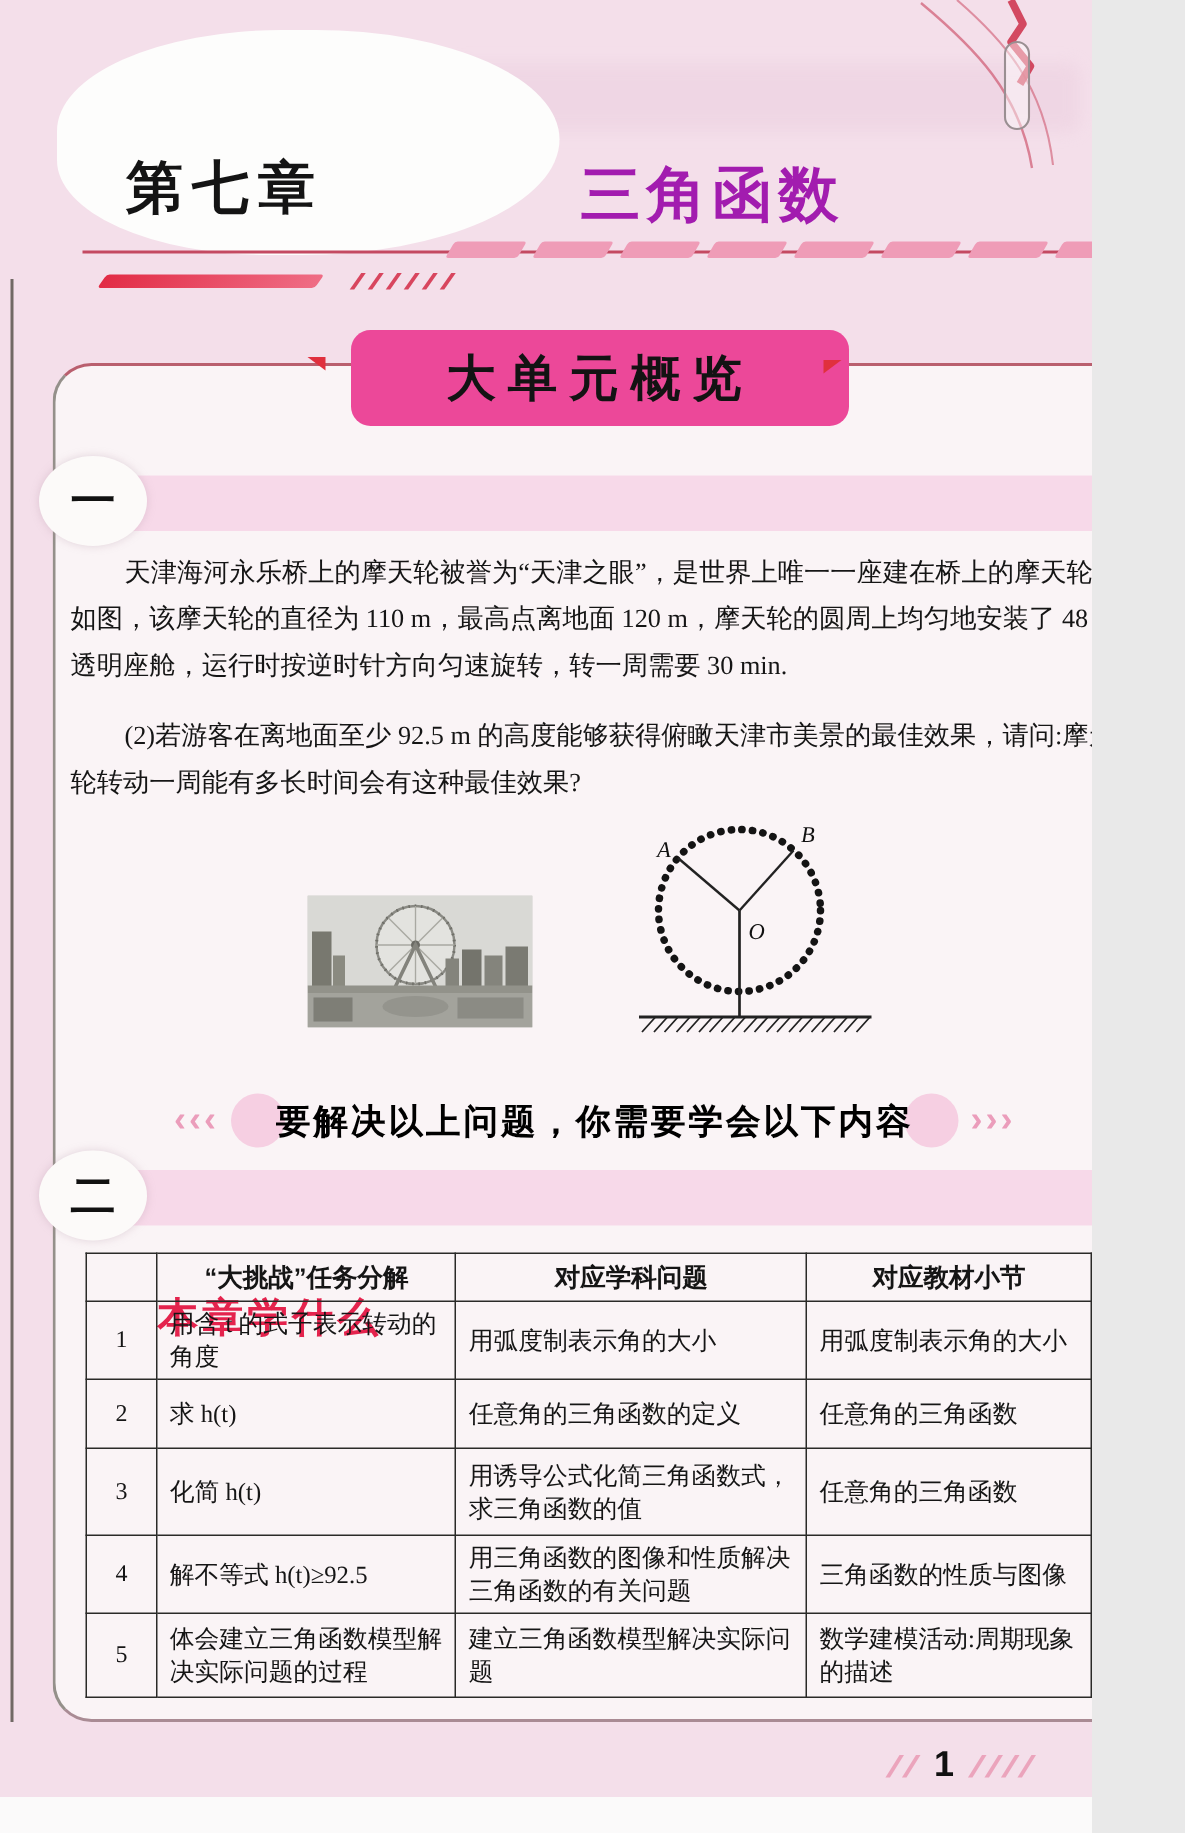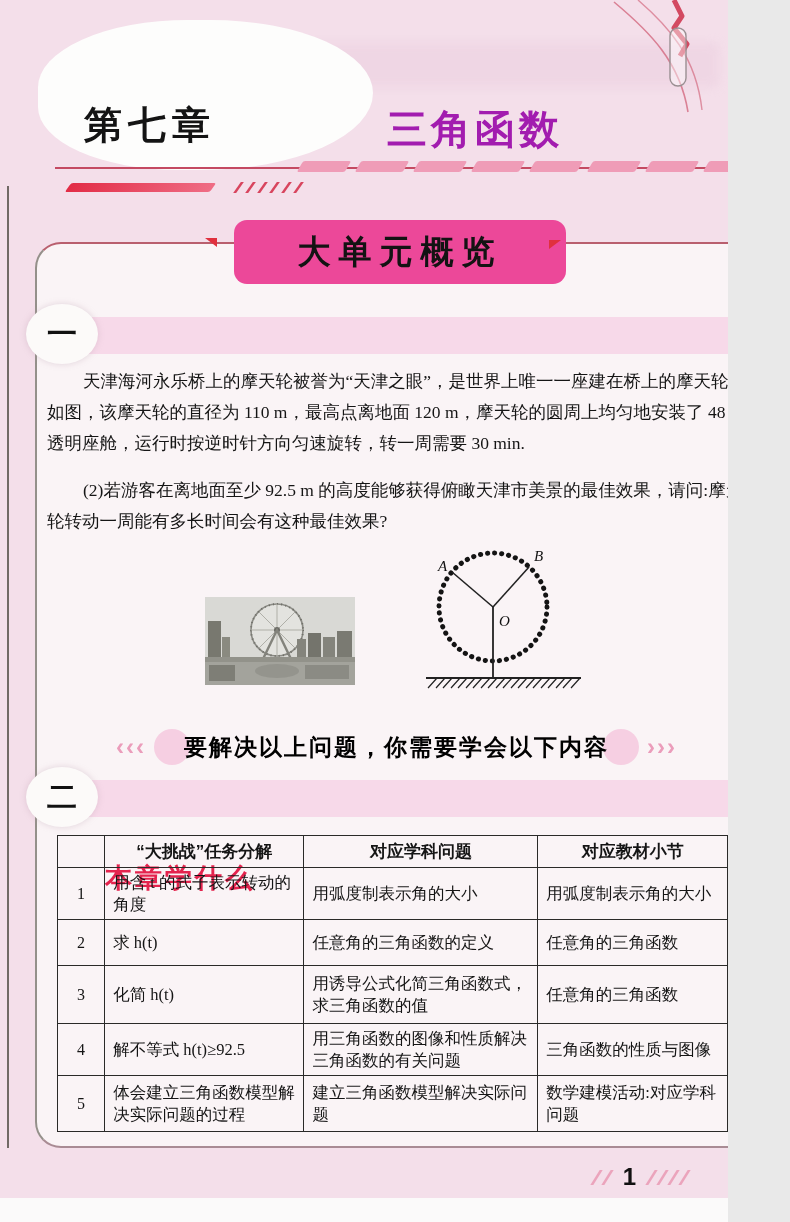--- a/index.html
+++ b/index.html
@@ -243,21 +243,21 @@
     <tr style="height:52px;">
       <td class="cnum">4</td>
       <td>解不等式 h(t)≥92.5</td>
       <td>用三角函数的图像和性质解决三角函数的有关问题</td>
       <td>三角函数的性质与图像</td>
     </tr>
     <tr style="height:56px;">
       <td class="cnum">5</td>
       <td>体会建立三角函数模型解决实际问题的过程</td>
       <td>建立三角函数模型解决实际问题</td>
-      <td>数学建模活动:对应学科问题</td>
+      <td>数学建模活动:周期现象的描述</td>
     </tr>
   </tbody>
     </table>
 
   <div class="footer">
     <div class="fsl"></div>
     <div class="fsl"></div>
     <span class="page-num">1</span>
     <div class="fsl"></div>
     <div class="fsl"></div>

